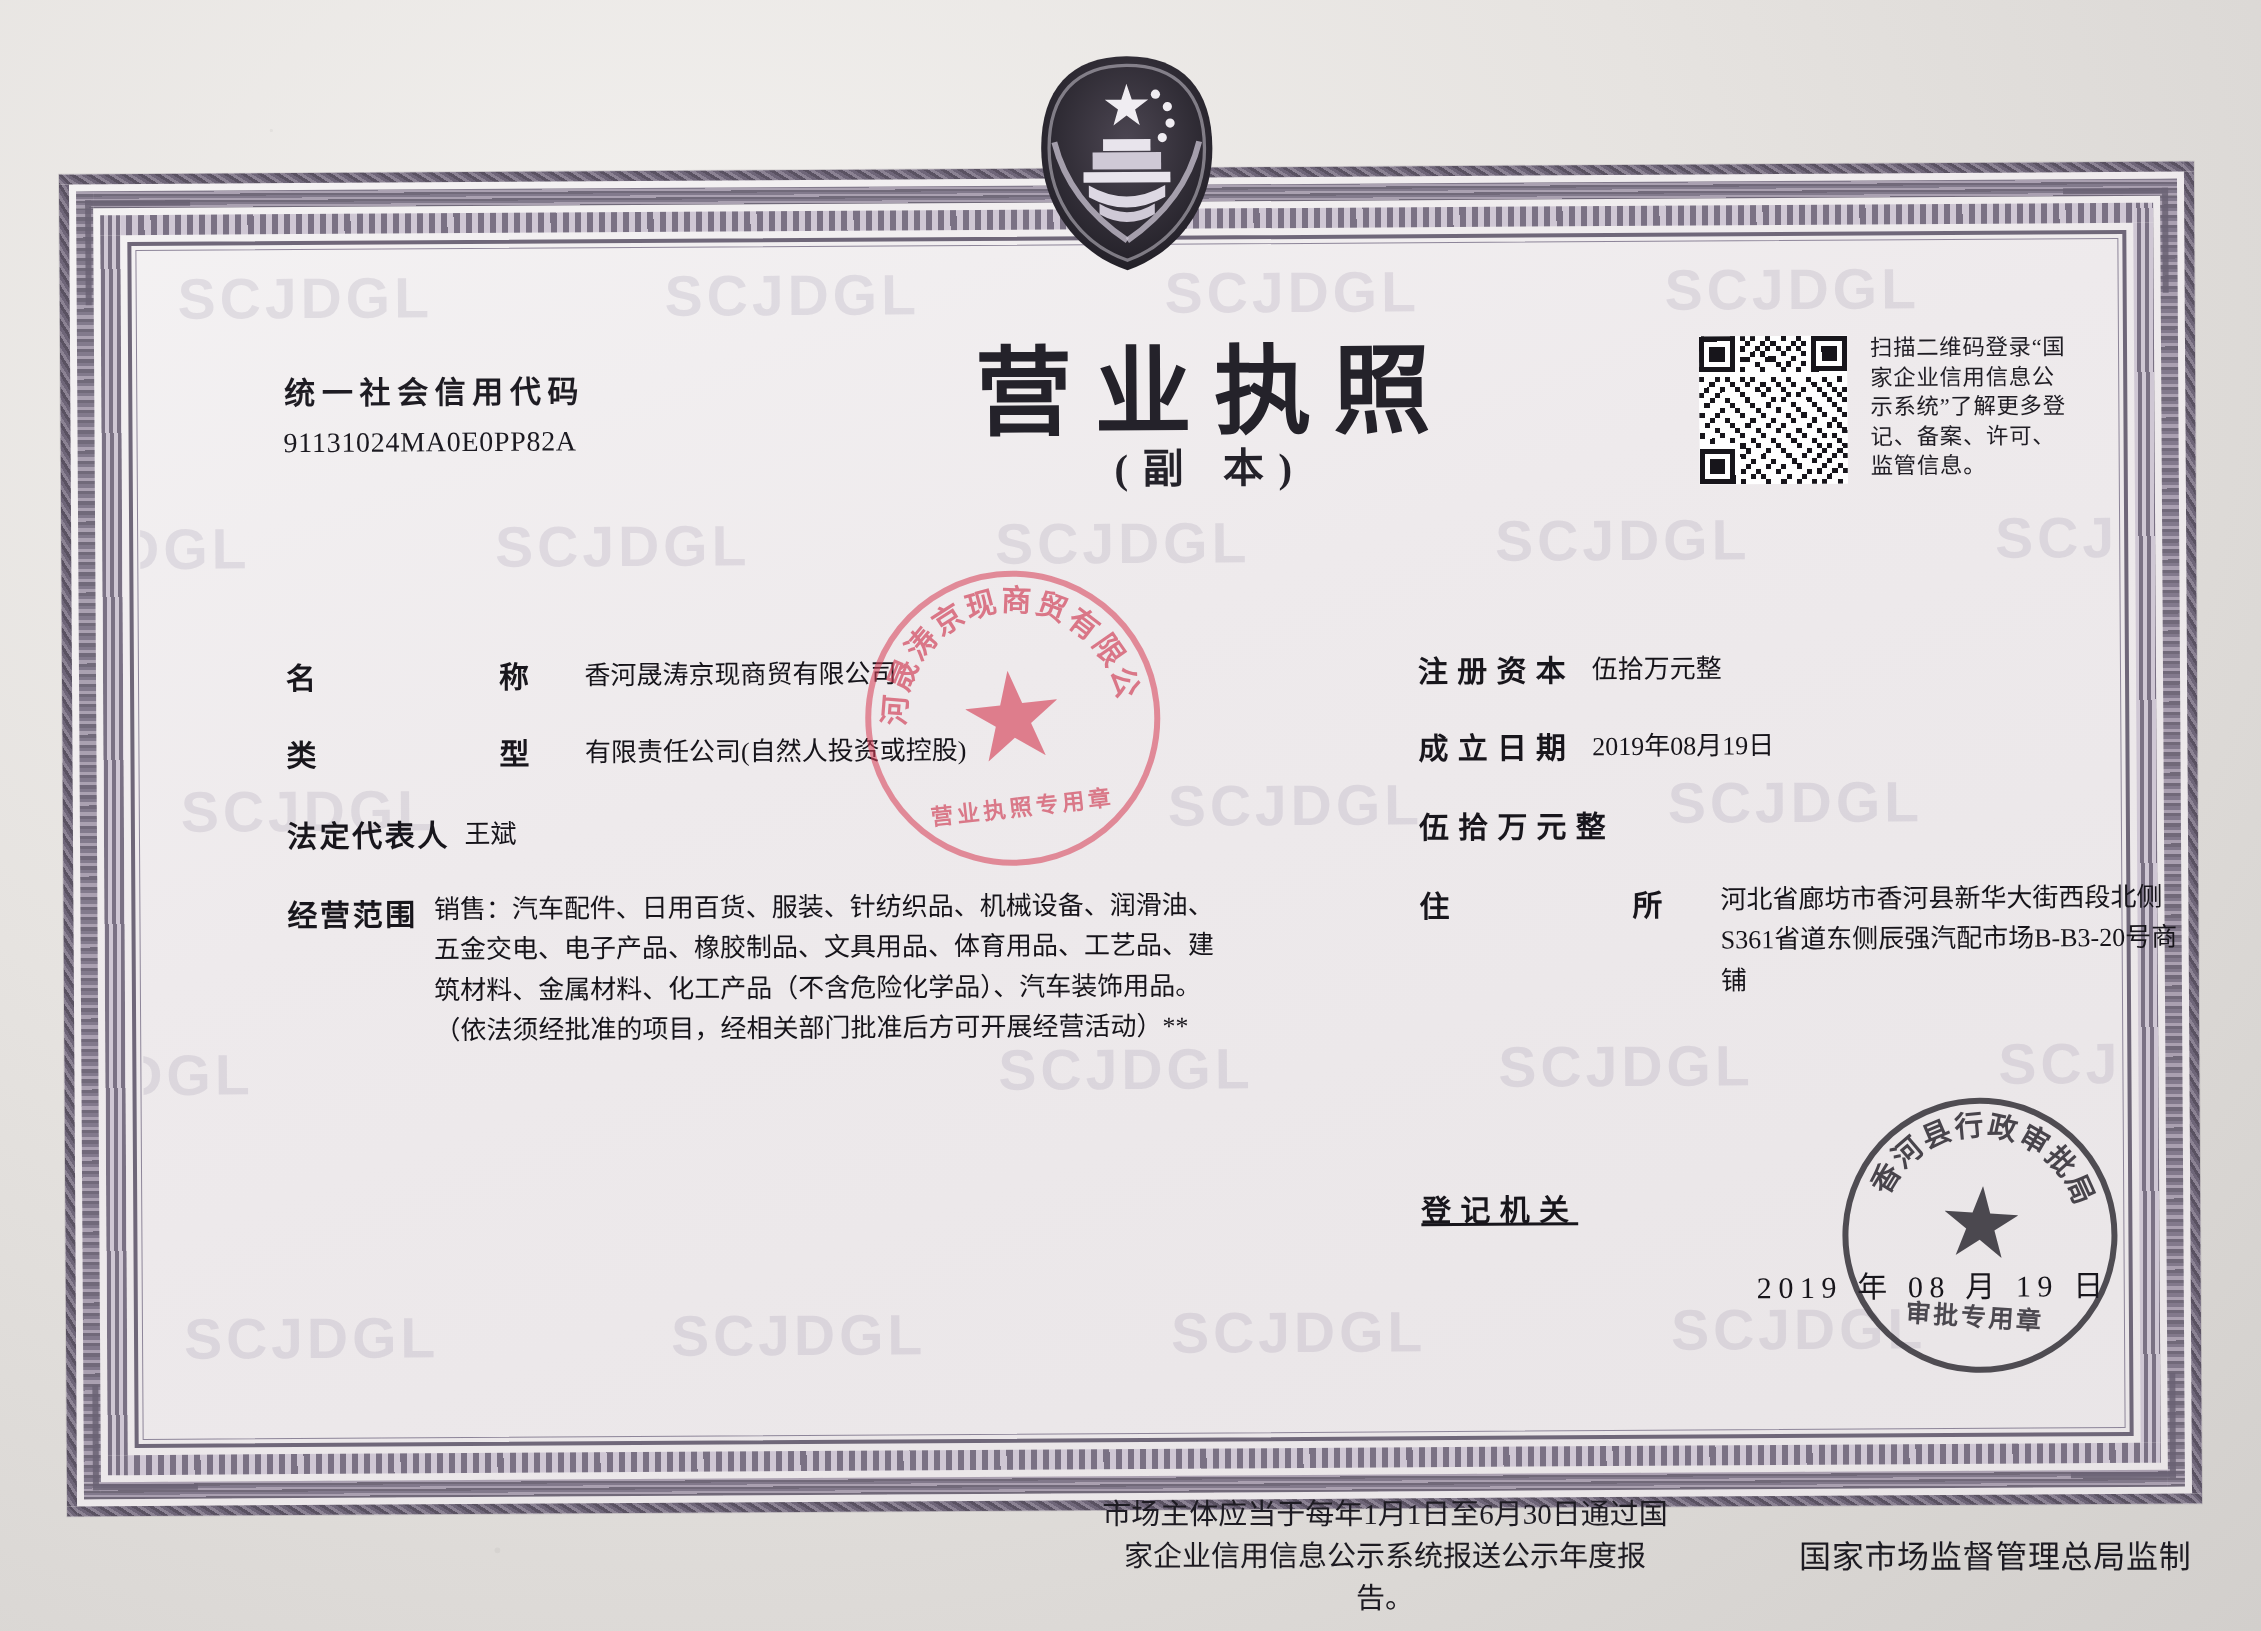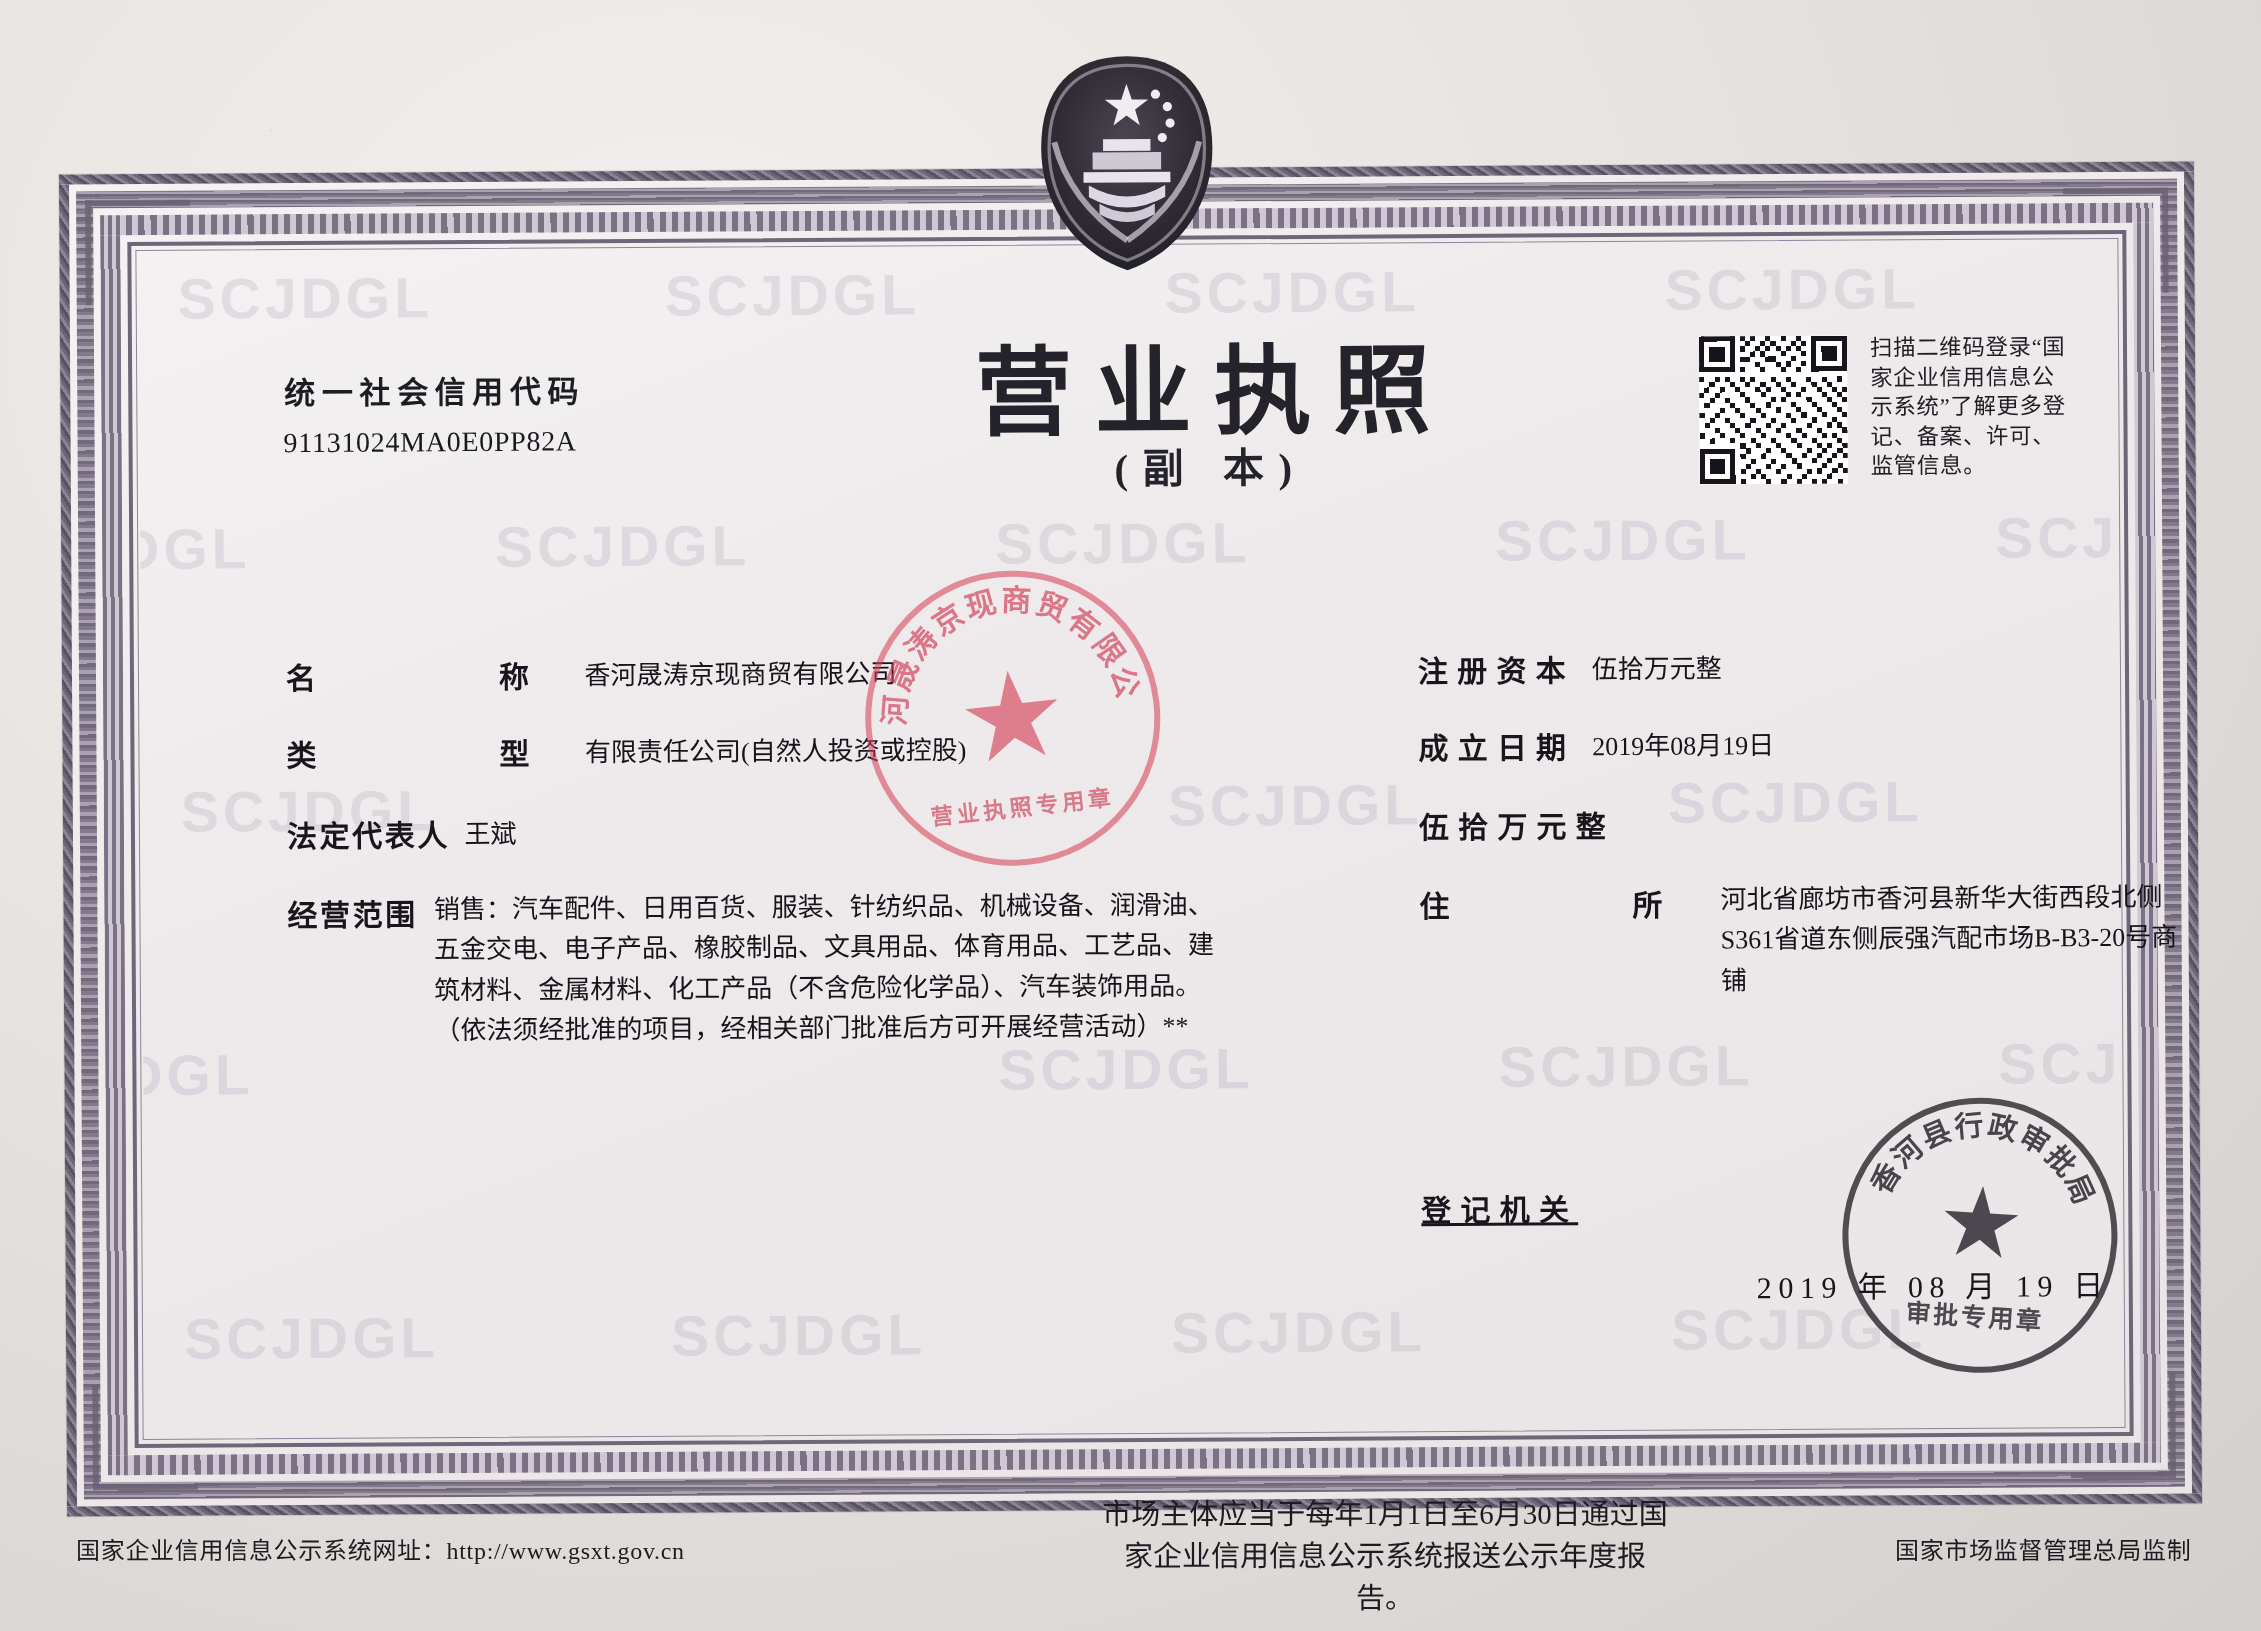--- a/index.html
+++ b/index.html
@@ -350,21 +350,21 @@
     width: 566px;
     text-align: center;
     font-size: 29px;
     line-height: 1.45;
     color: #1d1b22;
   }
   .footer-right {
     position: absolute;
     right: 6.6px;
     top: 18.4px;
-    font-size: 24px;
+    font-size: 32px;
     color: #1d1b22;
     letter-spacing: 0.7px;
   }
 </style>
 </head>
 <body>
 
 <div class="page">
   <div class="paper"></div>
   <div class="paper-noise"></div>
@@ -717,18 +717,17 @@
           </text>
         </svg>
         <div class="star">★</div>
         <div class="bottom-text">审批专用章</div>
       </div>
 
     </div>
   </div>
 
   <div class="footer">
-    <div class="footer-left">国家企业信用信息公示系统网址：http://www.gsxt.gov.cn</div>
     <div class="footer-center">市场主体应当于每年1月1日至6月30日通过国家企业信用信息公示系统报送公示年度报告。</div>
     <div class="footer-right">国家市场监督管理总局监制</div>
   </div>
 </div>
 
 
 </body></html>

